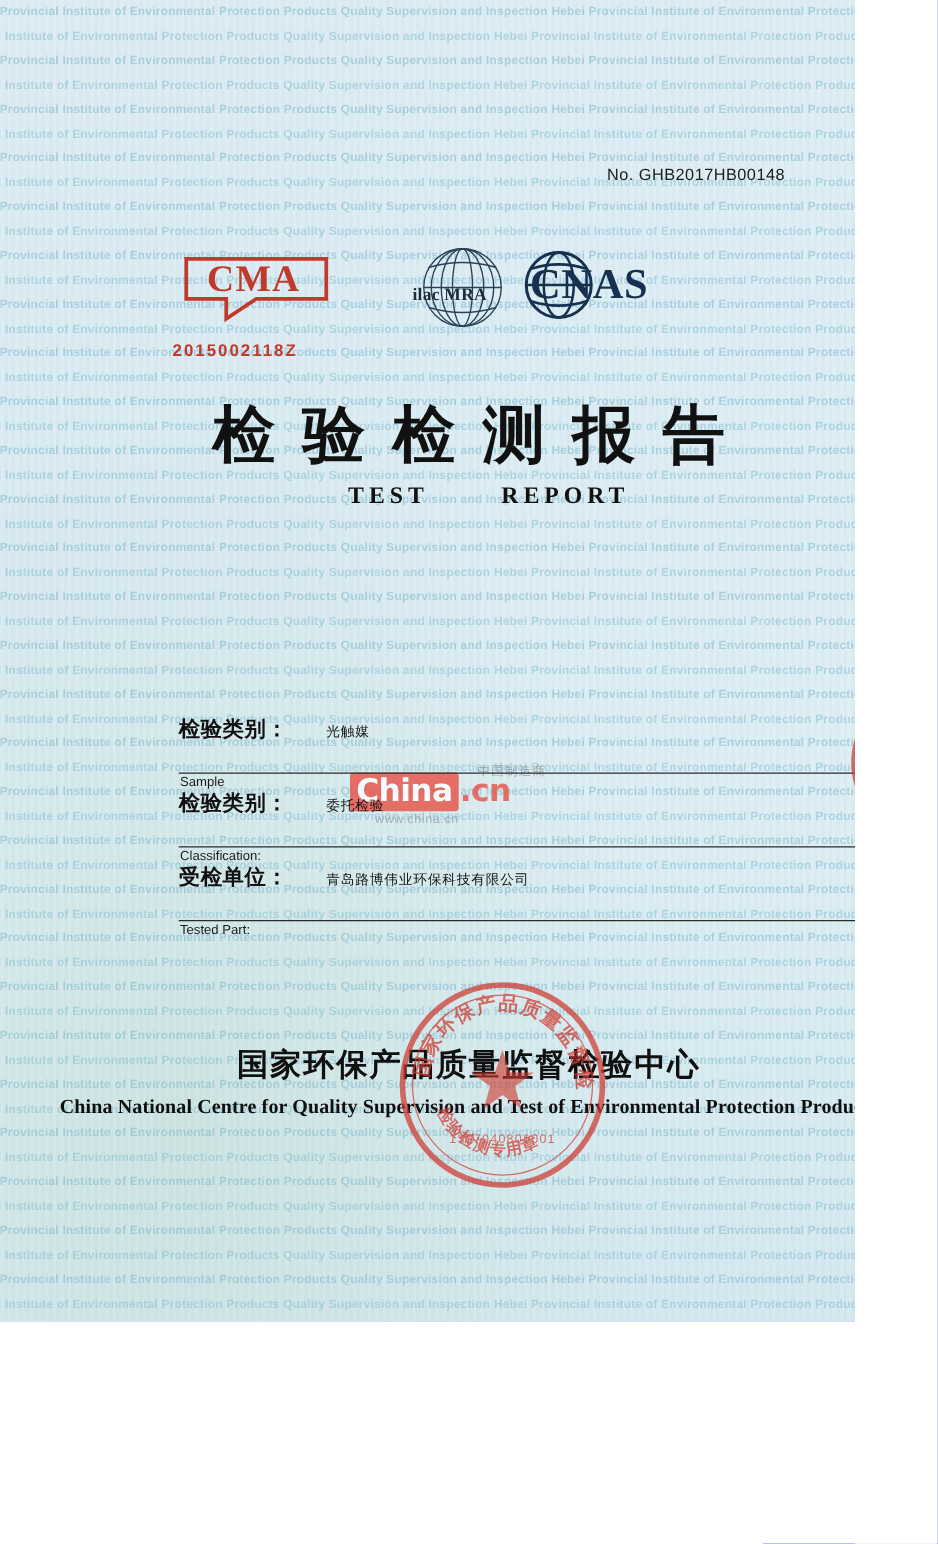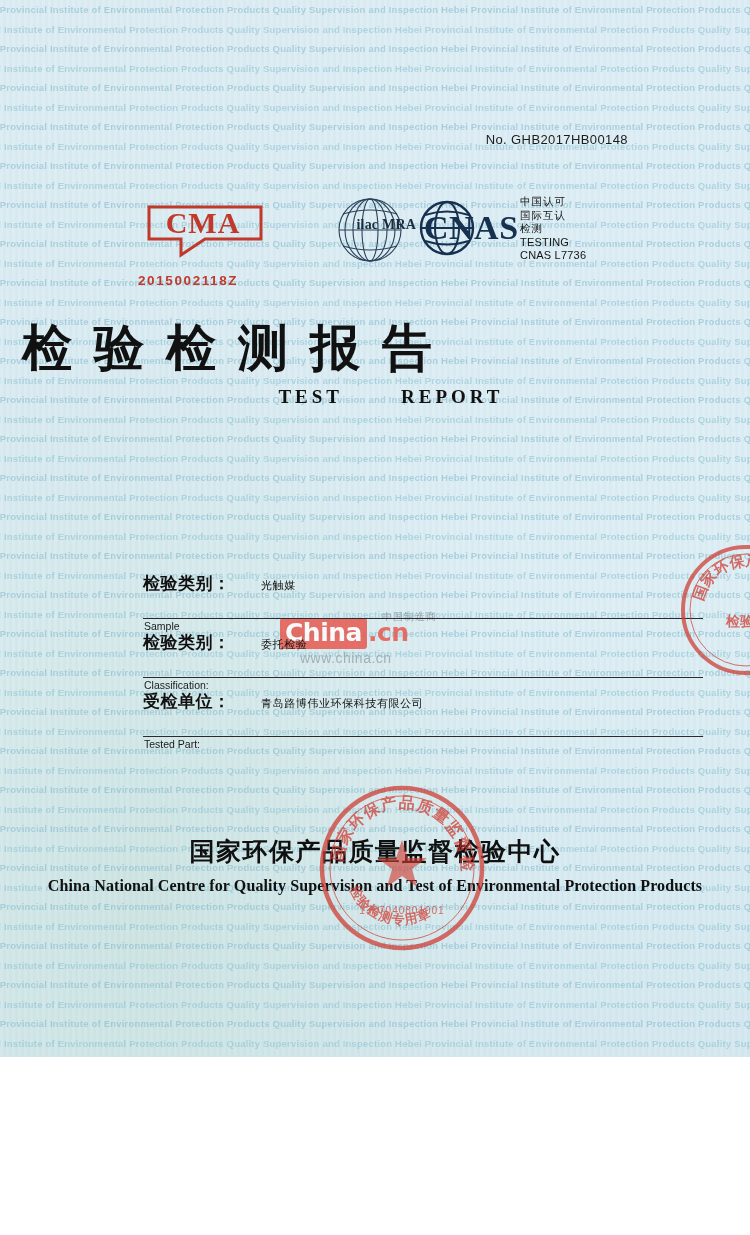--- a/index.html
+++ b/index.html
@@ -5,21 +5,21 @@
   html, body {
     margin: 0;
     padding: 0;
     background: #ffffff;
   }
   body {
     font-family: "Liberation Sans", sans-serif;
   }
   .page {
     position: relative;
-    width: 750px;
+    width: 684px;
     height: 1235px;
     background: #1d4ed8;
     overflow: hidden;
   }
   
   .scan {
     position: absolute;
     left: 0;
     top: 0;
     width: 750px;
@@ -113,23 +113,23 @@
   .ilac {
     position: absolute;
     left: 333px;
     top: 10px;
     width: 74px;
     height: 70px;
   }
   .ilac-label {
     position: absolute;
     left: 330px;
-    top: 32px;
+    top: 44px;
     width: 86px;
-    text-align: right;
+    text-align: left;
     font-family: "Liberation Serif", serif;
     font-weight: bold;
     font-size: 14px;
     color: #1a2b3c;
     letter-spacing: 0.2px;
   }
   .cnas {
     position: absolute;
     left: 417px;
     top: 12px;
@@ -160,21 +160,21 @@
     font-size: 11px;
     letter-spacing: 0.2px;
   }
 
   
   .title-cn {
     position: absolute;
     left: 0;
     top: 315px;
     width: 750px;
-    text-align: left;
+    text-align: center;
     font-family: "DejaVu Sans", sans-serif;
     font-weight: bold;
     font-size: 50px;
     letter-spacing: 22px;
     text-indent: 22px;
     color: #111111;
   }
   .title-en {
     position: absolute;
     left: 16px;
@@ -315,21 +315,21 @@
     font-size: 10px;
     color: #8a9299;
     opacity: 0.8;
     letter-spacing: 1px;
   }
   .cn-wm-url {
     position: absolute;
     left: 20px;
     top: 40px;
     font-family: "Liberation Sans", sans-serif;
-    font-size: 14px;
+    font-size: 10px;
     color: #9aa6ad;
     opacity: 0.85;
     letter-spacing: 0.5px;
   }
 </style>
 </head>
 <body>
 
 <div class="page">
 
@@ -425,27 +425,20 @@
         <svg width="96" height="62" viewBox="0 0 96 62">
           <ellipse cx="30" cy="31" rx="26" ry="26" fill="none" stroke="#16304f" stroke-width="2.4"></ellipse>
           <ellipse cx="30" cy="31" rx="12" ry="26" fill="none" stroke="#16304f" stroke-width="2"></ellipse>
           <line x1="4" y1="31" x2="56" y2="31" stroke="#16304f" stroke-width="2"></line>
           <path d="M8,18 Q30,11 52,18" fill="none" stroke="#16304f" stroke-width="2"></path>
           <path d="M8,44 Q30,51 52,44" fill="none" stroke="#16304f" stroke-width="2"></path>
         </svg>
       </div>
       <div class="cnas-text">CNAS</div>
 
-      <div class="cnas-right">
-        <div>中国认可</div>
-        <div>国际互认</div>
-        <div>检测</div>
-        <div class="en">TESTING</div>
-        <div class="en">CNAS L7736</div>
-      </div>
     </div>
 
     <div class="title-cn">检验检测报告</div>
     <div class="title-en">
       <span class="w1">TEST</span><span class="w2">REPORT</span>
     </div>
 
     <div class="cn-watermark">
       <div class="cn-wm-logo"><span class="cn-box">China</span><span>.cn</span></div>
       <div class="cn-wm-cn">中国制造商</div>

